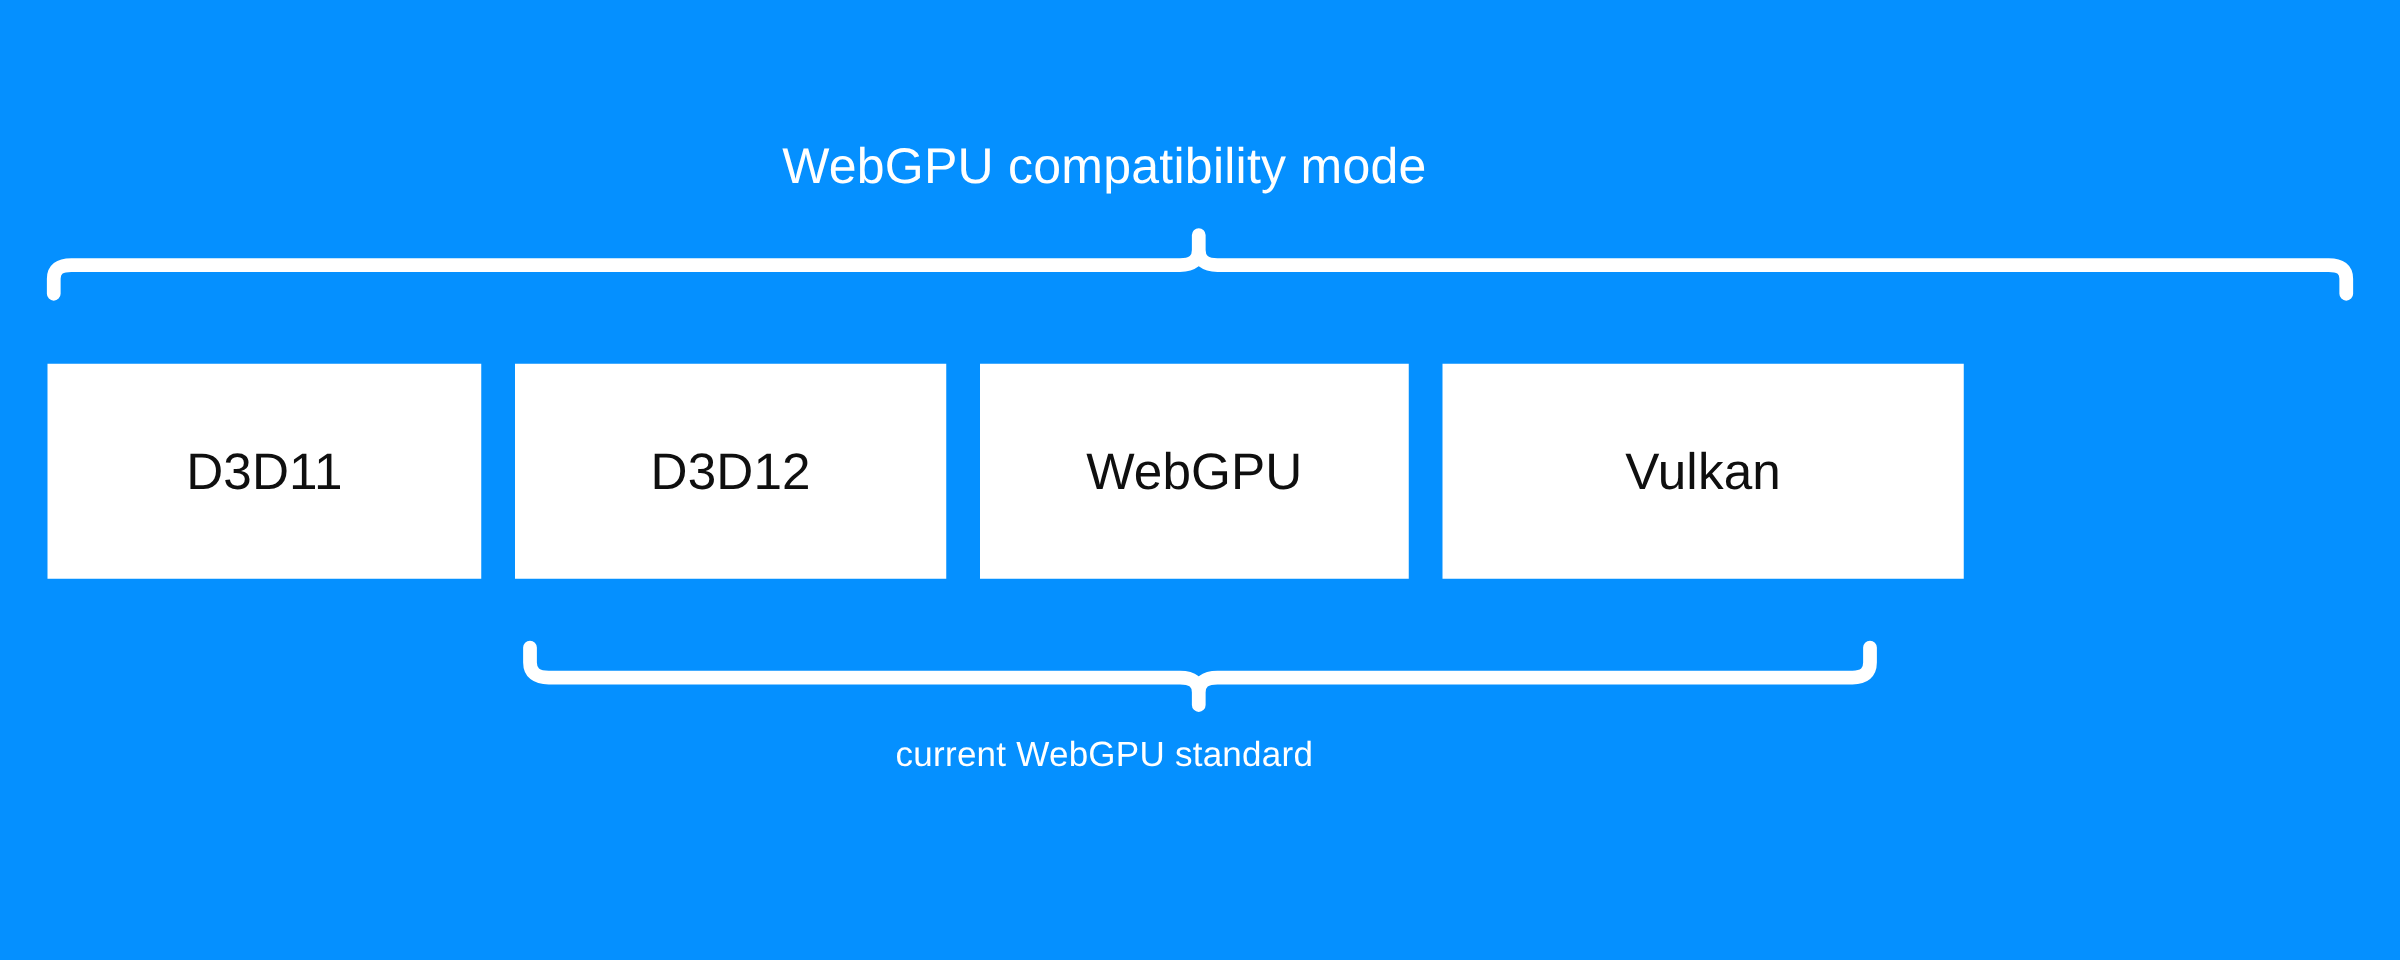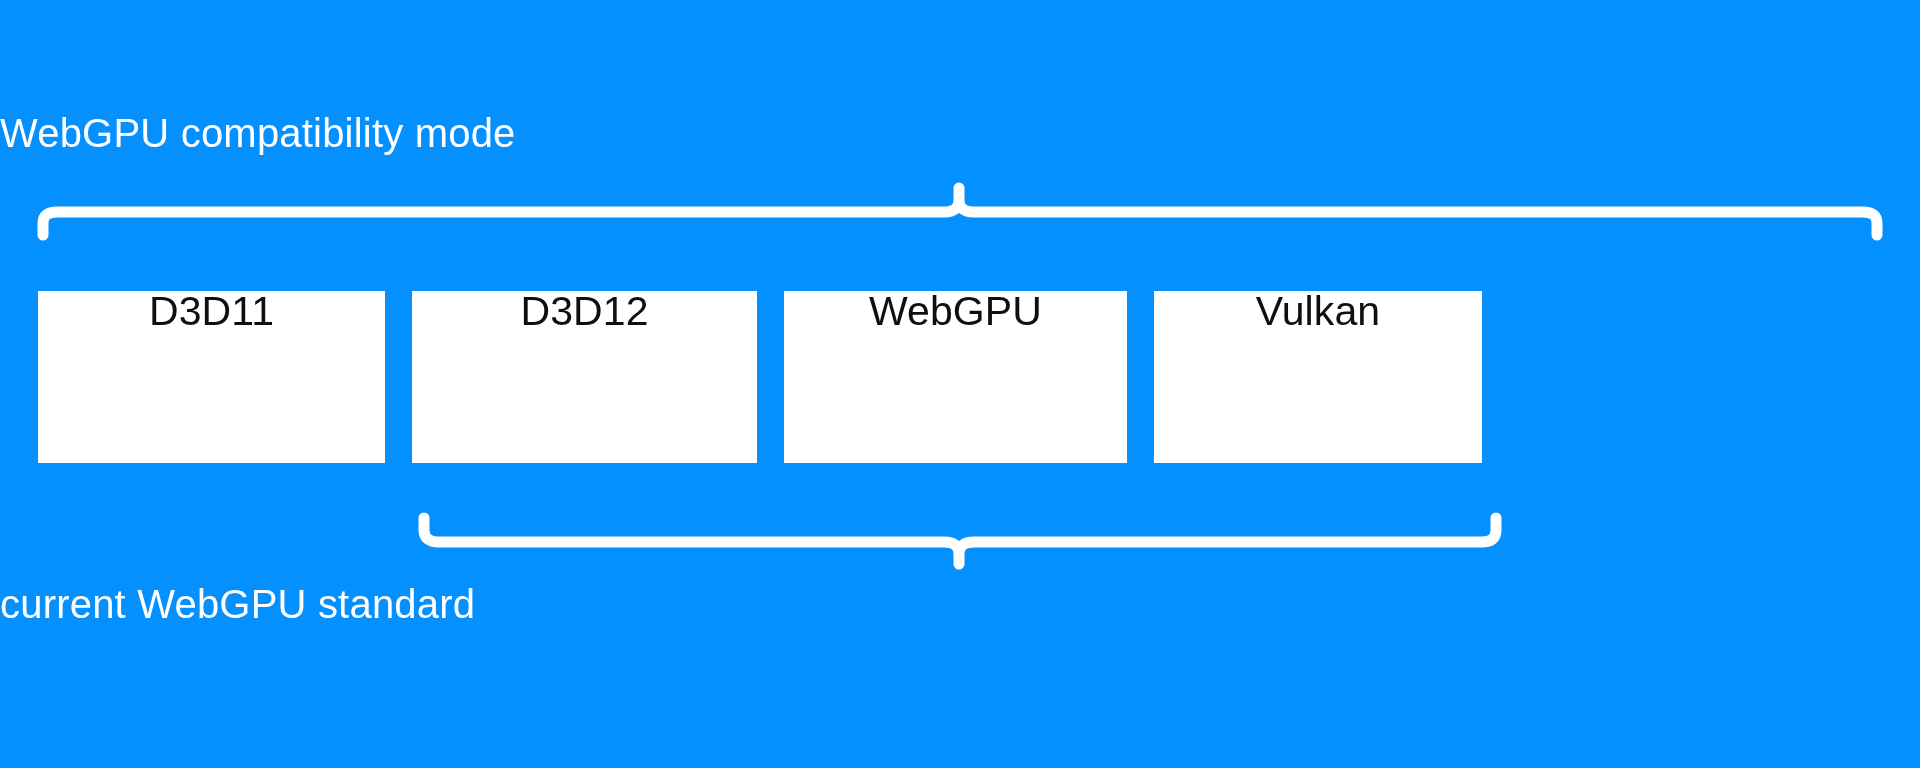--- a/index.html
+++ b/index.html
@@ -19,34 +19,35 @@
     width: 1920px;
     height: 768px;
     background: #0590ff;
   }
 
   
   .caption {
     position: absolute;
     left: 0;
     width: 1767px;
+    text-align: center;
     color: #ffffff;
     font-weight: 400;
     letter-spacing: 0.2px;
     white-space: nowrap;
     -webkit-font-smoothing: antialiased;
   }
   #top-caption {
     top: 109px;
     font-size: 40px;
     line-height: 48px;
   }
   #bottom-caption {
     top: 580px;
-    font-size: 40px;
+    font-size: 28px;
     line-height: 48px;
   }
 
   
   .brace-svg {
     position: absolute;
     display: block;
     overflow: visible;
     pointer-events: none;
   }
@@ -76,37 +77,37 @@
     left: 38px;
     top: 291px;
     width: 1844px;
     height: 172px;
     display: flex;
     gap: 27px;
   }
   .api-box {
     background: #ffffff;
     display: flex;
-    align-items: flex-start;
+    align-items: center;
     justify-content: center;
     height: 172px;
     box-sizing: border-box;
   }
   .api-box-label {
     color: #0f0f0f;
     font-size: 41px;
     font-weight: 400;
     letter-spacing: 0.1px;
     line-height: 1;
     white-space: nowrap;
   }
   .w-0 { width: 347px; }
   .w-1 { width: 345px; }
   .w-2 { width: 343px; }
-  .w-3 { width: 328px; }
+  .w-3 { width: 417px; }
   .w-4 { width: 347px; }
 </style>
 </head>
 <body>
 
 <div id="stage">
 
   <div id="top-caption" class="caption">WebGPU compatibility mode</div>
 
   <svg id="brace-top" class="brace-svg" viewBox="0 0 1920 66" preserveAspectRatio="none">

